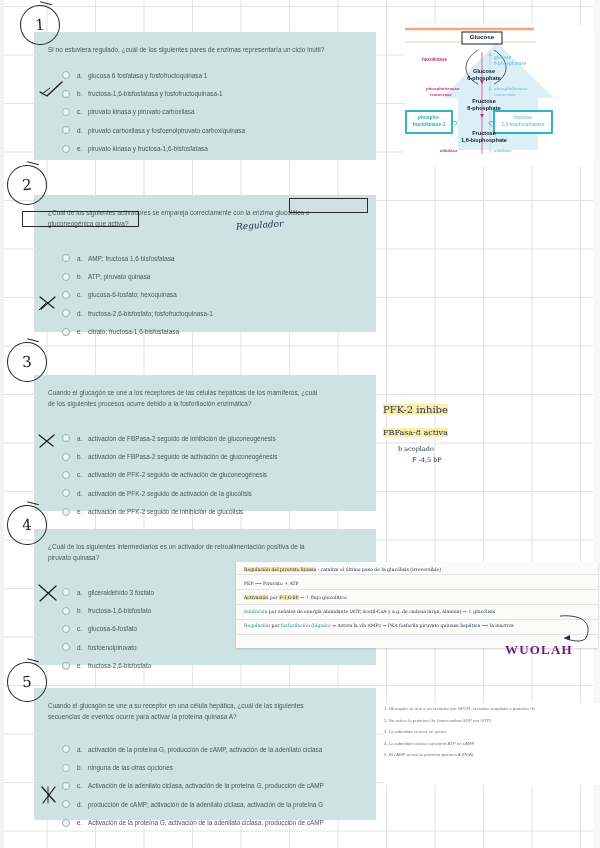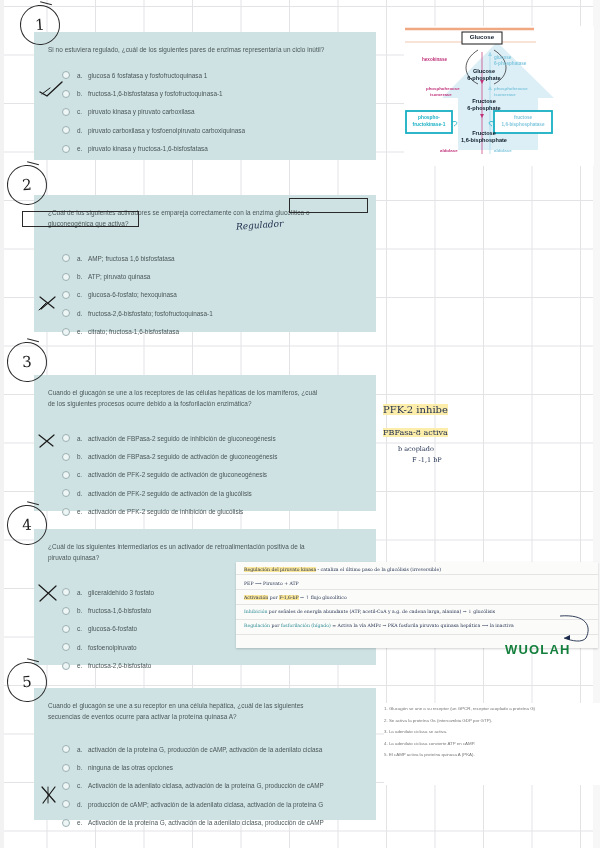--- a/index.html
+++ b/index.html
@@ -115,22 +115,22 @@
   #diagram{position:absolute;z-index:4;}
   #diagram .dtext{position:absolute;white-space:nowrap;text-align:center;}
   .d-dark{color:#0d1b2a;font-weight:bold;}
   .d-pink{color:#c0337a;font-weight:bold;}
   .d-blue{color:#7fc6dd;font-weight:bold;}
   .d-teal{color:#17b0c4;font-weight:bold;}
 
   
   #wm{
     position:absolute;z-index:7;
-    color:#15803d;font-weight:bold;font-size:13px;
-    letter-spacing:1.2px;font-family:Liberation Sans, sans-serif;
+    color:#701a75;font-weight:bold;font-size:13px;
+    letter-spacing:1.2px;font-family:Liberation Serif, serif;
     user-select:none;
   }
 </style>
 </head>
 <body>
 
 <div id="grid"></div>
 <div id="page-edge-l"></div>
 <div id="page-edge-r"></div>
 
@@ -301,21 +301,21 @@
 </div>
 
 <svg class="mark" style="left:37px;top:432px;" width="22" height="18" viewBox="0 0 22 18">
   <path d="M2 3 L16 14" stroke="#1a1a1a" stroke-width="1.2" fill="none" stroke-linecap="round"></path>
   <path d="M17 3 L3 15" stroke="#1a1a1a" stroke-width="1.2" fill="none" stroke-linecap="round"></path>
 </svg>
 
 <div class="hw hl-yellow" style="left:383px;top:404px;font-size:10px;">PFK-2  inhibe</div>
 <div class="hw hl-yellow" style="left:383px;top:428px;font-size:8px;">FBFasa-8  activa</div>
 <div class="hw" style="left:398px;top:445px;font-size:6.5px;">b acoplado</div>
-<div class="hw" style="left:412px;top:456px;font-size:6.5px;">F -1,1 bP</div>
+<div class="hw" style="left:412px;top:456px;font-size:6.5px;">F -4,5 bP</div>
 
 <div class="circnum" style="left:7px;top:505px;">4</div>
 
 <div class="qcard" style="left:34px;top:529px;width:342px;height:136px;">
   <div class="qtext">¿Cuál de los siguientes intermediarios es un activador de retroalimentación positiva de la</div>
   <div class="qtext">piruvato quinasa?</div>
   <div class="opts" style="margin-top:20px;">
     <div class="opt">
       <span class="radio"></span>
       <span class="oletter">a.</span>

